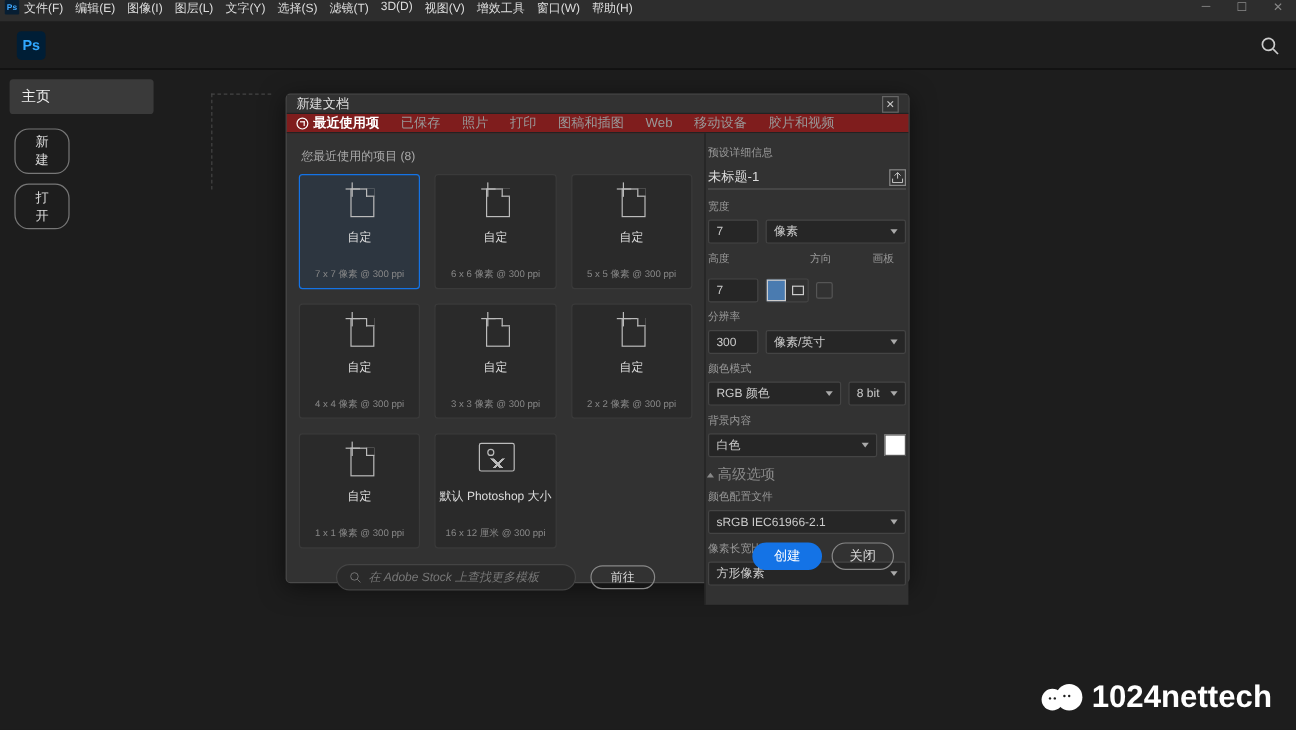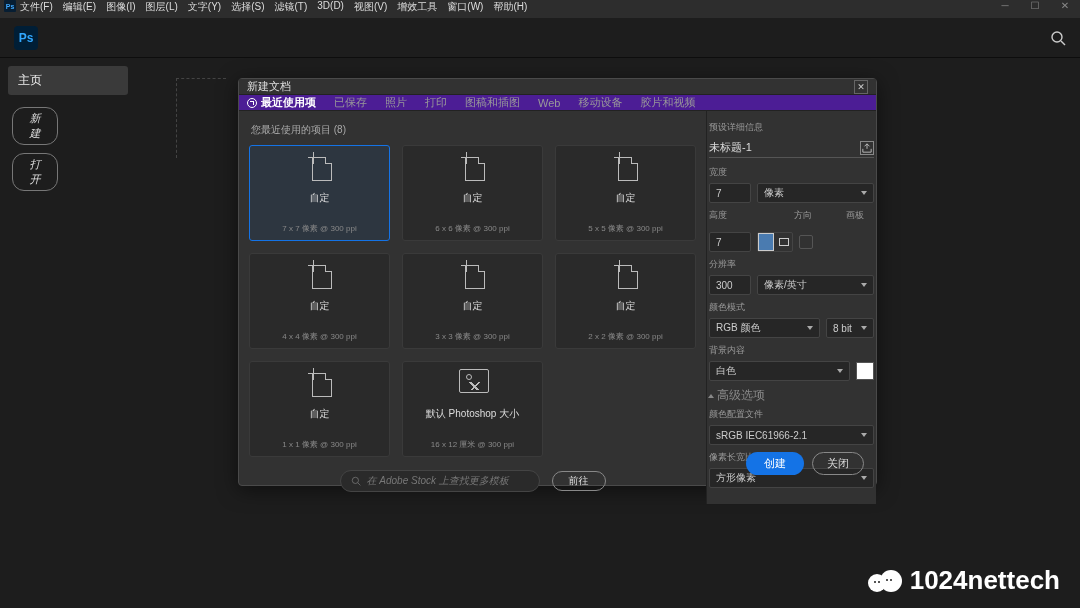--- a/index.html
+++ b/index.html
@@ -13,31 +13,31 @@
 .winctrl span { width:30px; text-align:center; color:#888; font-size:10px; }
 
 
 .topbar { height:40px; background:#1d1d1d; display:flex; align-items:center; padding:0 14px; border-bottom:1px solid #0d0d0d; }
 .ps-logo { width:24px; height:24px; background:#001e36; color:#31a8ff; font-weight:bold; font-size:12px; border-radius:4px; display:flex; align-items:center; justify-content:center; }
 .search-ic { margin-left:auto; color:#aaa; }
 
 .body { display:flex; height:550px; }
 .side { width:136px; padding:8px; }
 .side .home { background:#3a3a3a; color:#eee; font-size:12px; padding:6px 10px; border-radius:3px; margin-bottom:12px; }
-.side .btn { border:1px solid #777; color:#ddd; font-size:11px; padding:3px 14px; border-radius:12px; margin-bottom:8px; width:46px; text-align:center; margin-left:4px;font-style:italic; }
+.side .btn { border:1px solid #777; color:#ddd; font-size:11px; padding:3px 14px; border-radius:12px; margin-bottom:8px; width:46px; text-align:center; margin-left:4px; }
 
 .canvas { flex:1; position:relative; padding:18px; }
 .dashed { position:absolute; top:20px; left:40px; width:50px; height:80px; border-top:1px dashed #444; border-left:1px dashed #444; }
 
 
-.modal { position:absolute; left:238px; top:78px; width:639px; height:408px; background:#323232; border:1px solid #4a4a4a; border-radius:4px; display:flex; flex-direction:column; box-shadow:0 4px 20px rgba(0,0,0,.5); }
+.modal { position:absolute; left:238px; top:78px; width:520px; height:408px; background:#323232; border:1px solid #4a4a4a; border-radius:4px; display:flex; flex-direction:column; box-shadow:0 4px 20px rgba(0,0,0,.5); }
 .mhead { height:24px; background:#323232; display:flex; align-items:center; padding:0 8px; border-bottom:1px solid #222; font-size:11px; color:#ddd; }
 .mhead .close { margin-left:auto; border:1px solid #666; width:14px; height:14px; display:flex; align-items:center; justify-content:center; font-size:9px; color:#ccc; }
 
-.tabs { height:26px; display:flex; align-items:center; padding-left:8px; gap:18px; background:#4c1d95; border-bottom:1px solid #222; font-size:11px; color:#999; }
+.tabs { height:26px; display:flex; align-items:center; padding-left:8px; gap:18px; background:#7f1d1d; border-bottom:1px solid #222; font-size:11px; color:#999; }
 .tabs .tab.active { color:#fff; font-weight:bold; display:flex; align-items:center; gap:4px; }
 .tabs .clock { width:10px; height:10px; border:1px solid #fff; border-radius:50%; position:relative; }
 .tabs .clock:after { content:''; position:absolute; width:3px; height:3px; border-top:1px solid #fff; border-right:1px solid #fff; top:2px; left:2px; }
 
 .mbody { flex:1; display:flex; }
 .left { flex:1; padding:8px 10px; display:flex; flex-direction:column; }
 .recent-lbl { font-size:10px; color:#aaa; margin:4px 0 8px 2px; }
 .grid { display:grid; grid-template-columns:repeat(3,1fr); gap:12px; }
 .card { background:#2a2a2a; border:1px solid #3a3a3a; border-radius:3px; height:96px; display:flex; flex-direction:column; align-items:center; justify-content:center; cursor:pointer; }
 .card.sel { border:1px solid #1473e6; background:#2d3640; }

